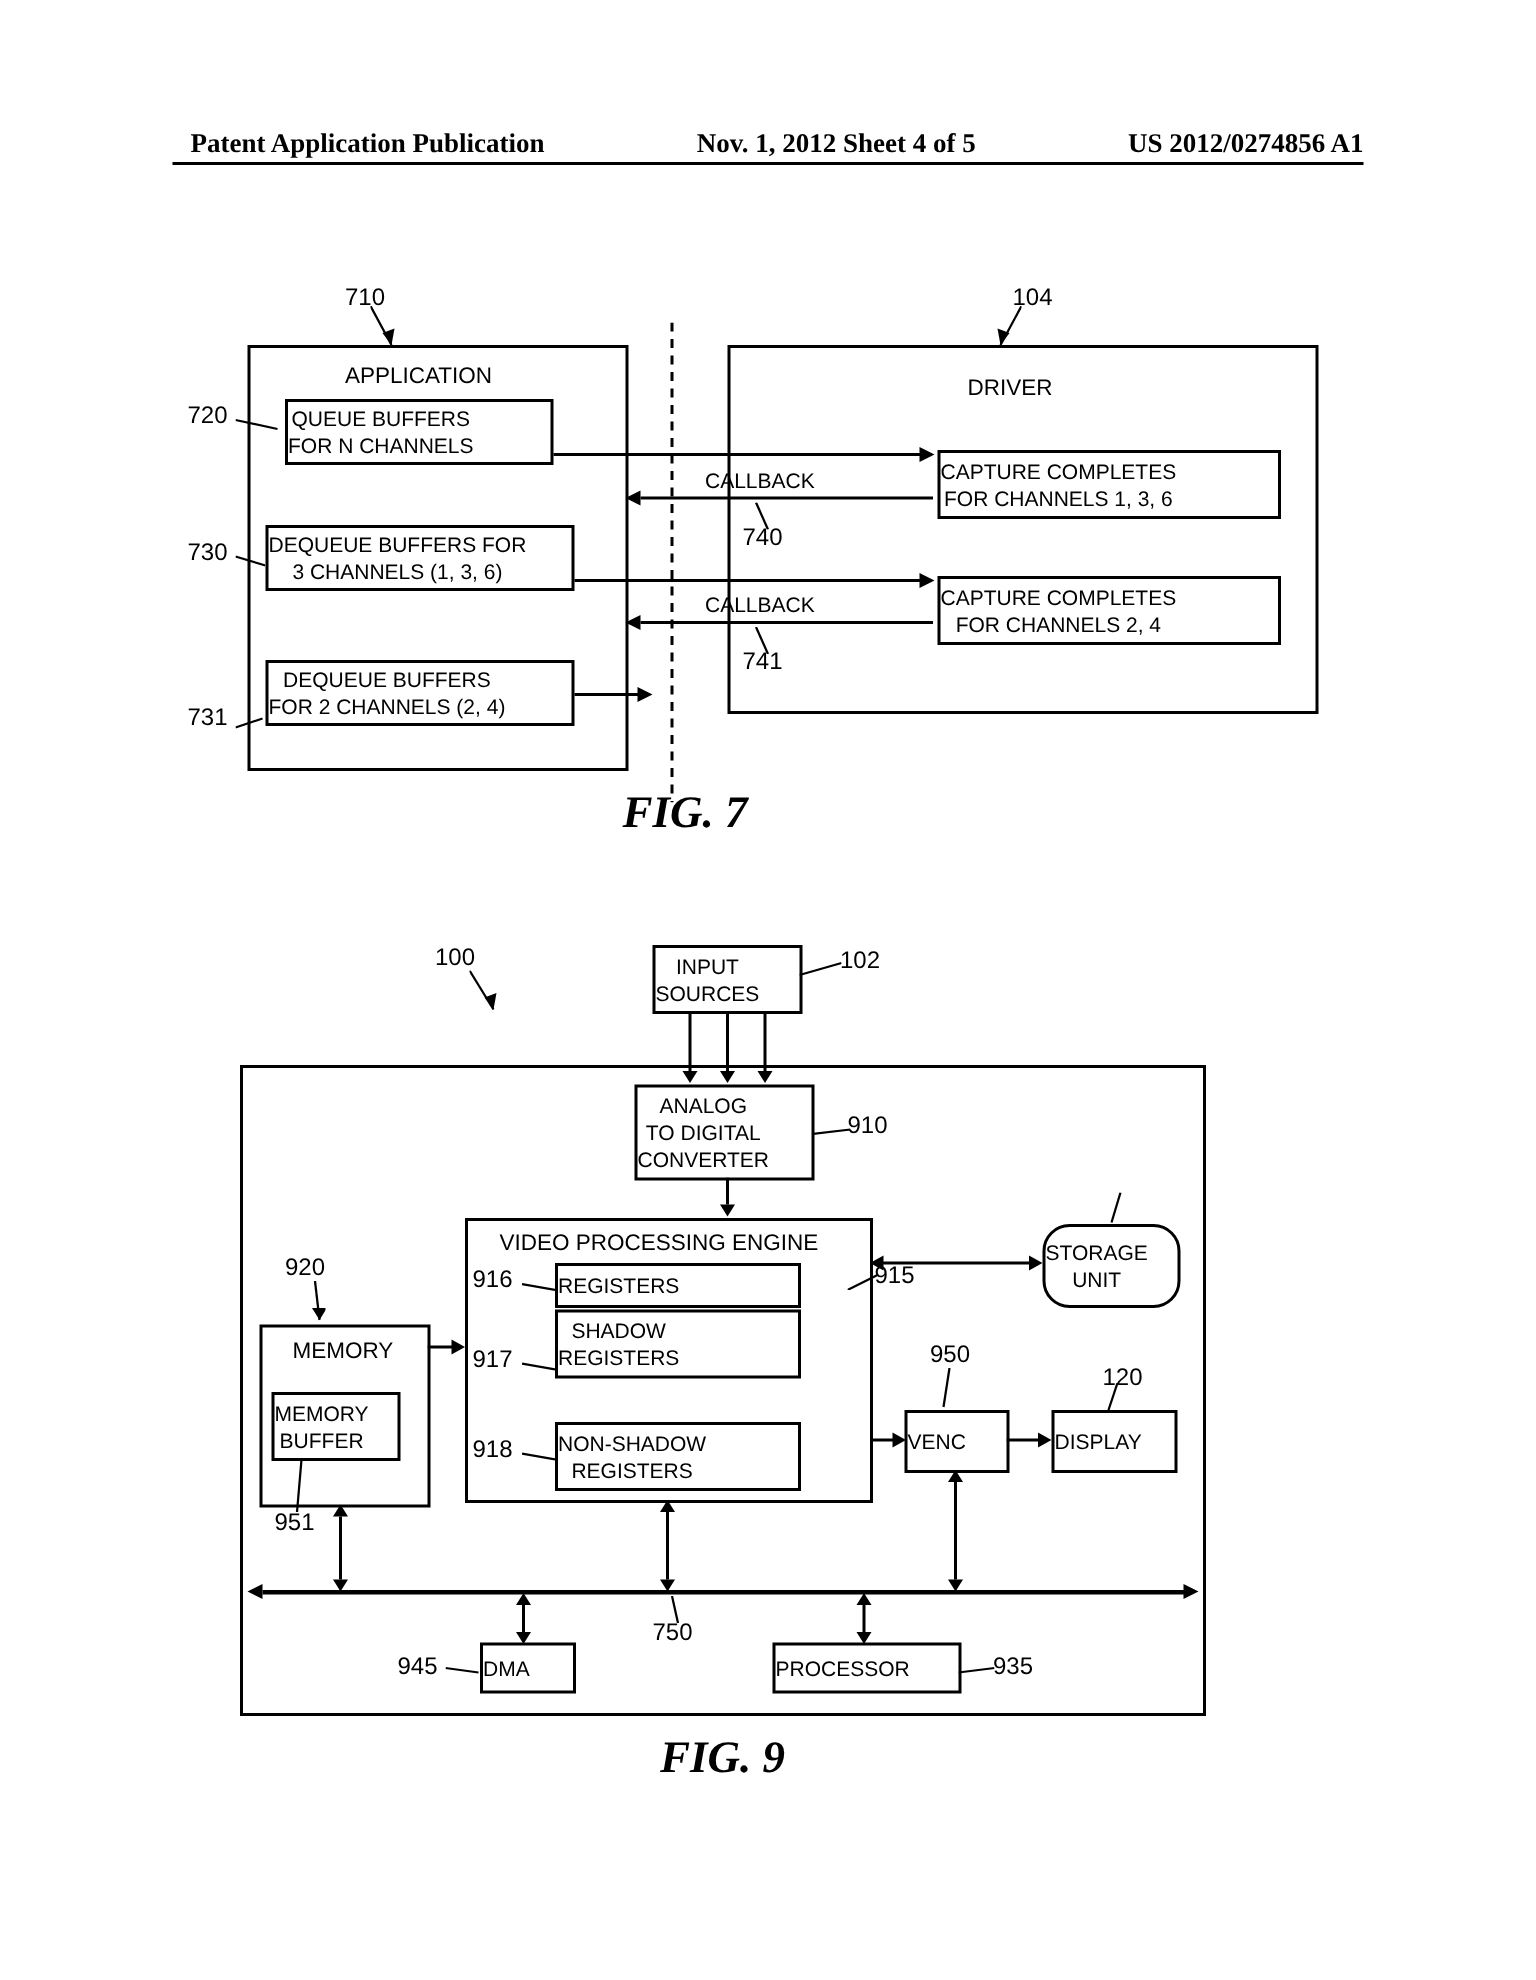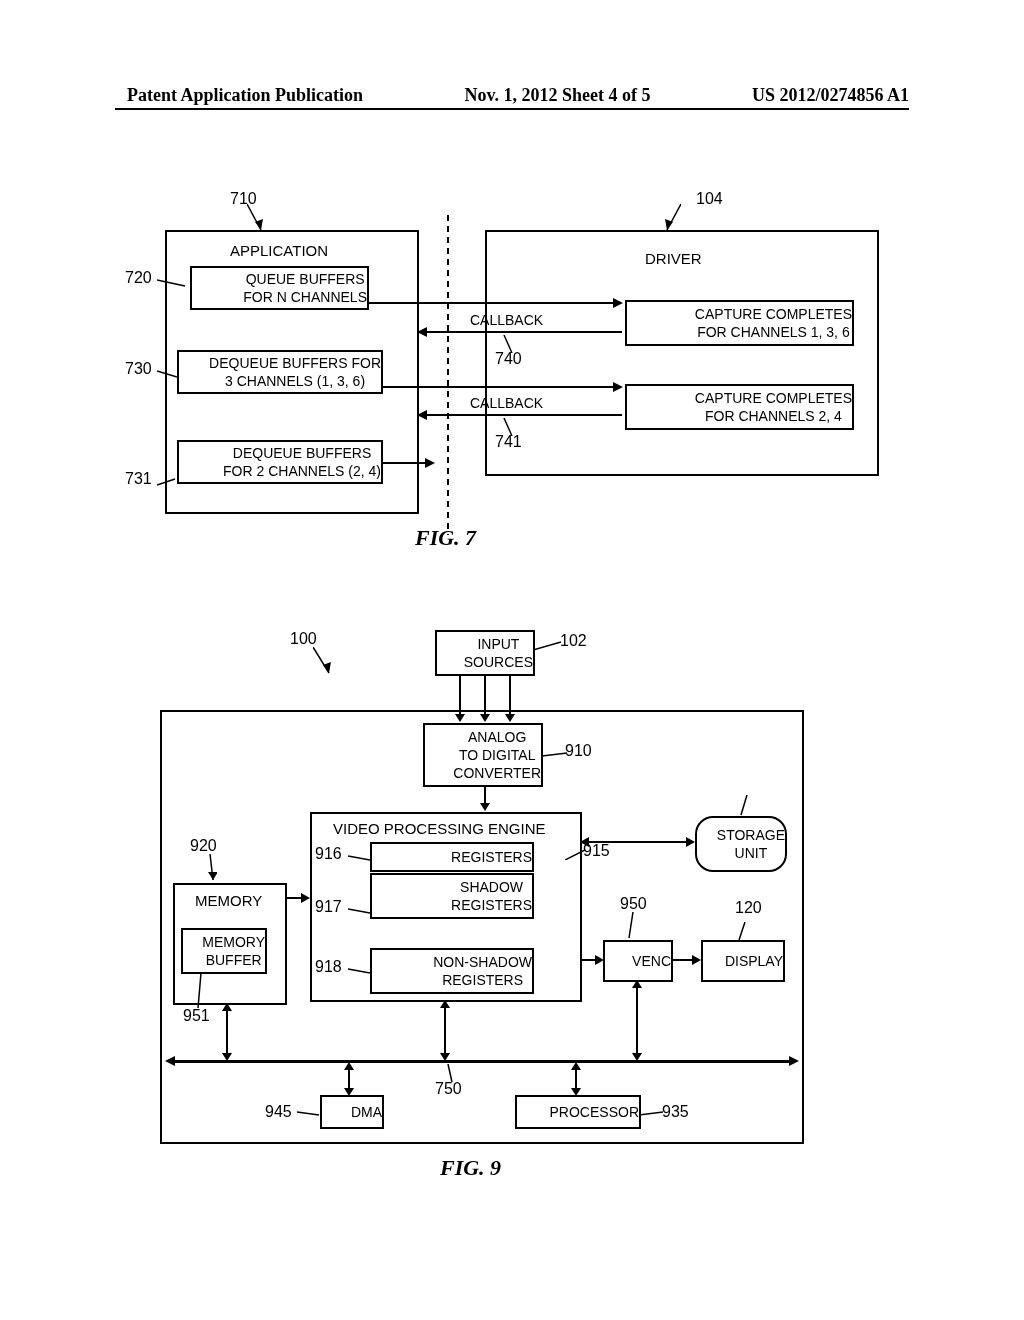--- a/index.html
+++ b/index.html
@@ -44,37 +44,37 @@
       height: 600px;
     }
     .box {
       position: absolute;
       border: 2px solid #000;
       background: white;
       text-align: center;
       font-family: Arial, sans-serif;
       font-size: 14px;
       display: flex;
-      align-items: flex-end;
+      align-items: flex-start;
       justify-content: center;
       flex-direction: column;
     }
     .box-label-inner {
       line-height: 1.3;
     }
     .ref-num {
       position: absolute;
       font-family: Arial, sans-serif;
       font-size: 16px;
     }
     .fig-caption {
       position: absolute;
       font-family: 'Times New Roman', serif;
       font-style: italic;
-      font-size: 22px;
+      font-size: 30px;
       font-weight: bold;
       text-align: center;
     }
     .arrow-line { position: absolute; background: #000; }
     .arrow-head { position: absolute; width: 0; height: 0; }
     .arrow-right { border-top: 5px solid transparent; border-bottom: 5px solid transparent; border-left: 10px solid #000; }
     .arrow-left { border-top: 5px solid transparent; border-bottom: 5px solid transparent; border-right: 10px solid #000; }
     svg { position: absolute; }
   </style>
 </head>
@@ -88,21 +88,21 @@
 <div class="header-line"></div>
 
 <div class="figure7">
 
   <div class="ref-num" style="top:0; left:85px;">710</div>
   <svg style="top:14px; left:102px;" width="20" height="30">
       <line x1="0" y1="0" x2="14" y2="26" stroke="black" stroke-width="1.5"></line>
       <polygon points="14,26 8,18 16,15" fill="black"></polygon>
     </svg>
 
-  <div class="ref-num" style="top:0; left:530px;margin-left:21px;">104</div>
+  <div class="ref-num" style="top:0; left:530px;">104</div>
   <svg style="top:14px; left:516px;" width="20" height="30">
       <line x1="20" y1="0" x2="6" y2="26" stroke="black" stroke-width="1.5"></line>
       <polygon points="6,26 4,15 12,18" fill="black"></polygon>
     </svg>
 
   <div class="box" style="top:40px; left:20px; width:250px; height:280px;"></div>
   <div class="ref-num" style="top:52px; left:85px; font-family:Arial; font-size:15px;">APPLICATION</div>
 
   <div class="box" style="top:40px; left:340px; width:390px; height:242px;"></div>
   <div class="ref-num" style="top:60px; left:500px; font-family:Arial; font-size:15px;">DRIVER</div>
@@ -287,21 +287,21 @@
   <svg style="top:344px; left:435px;" width="24" height="12">
       <line x1="0" y1="6" x2="16" y2="6" stroke="black" stroke-width="2"></line>
       <polygon points="24,6 15,1 15,11" fill="black"></polygon>
     </svg>
 
   <svg style="top:282px; left:140px;" width="26" height="12">
       <line x1="0" y1="6" x2="17" y2="6" stroke="black" stroke-width="2"></line>
       <polygon points="25,6 16,1 16,11" fill="black"></polygon>
     </svg>
 
-  <div class="ref-num" style="top:289px; left:590px;">120</div>
+  <div class="ref-num" style="top:300px; left:590px;">120</div>
   <svg style="top:312px; left:590px;" width="12" height="20">
       <line x1="10" y1="0" x2="4" y2="18" stroke="black" stroke-width="1.5"></line>
     </svg>
   <div class="box" style="top:330px; left:556px; width:80px; height:38px;">
     <span>DISPLAY</span>
   </div>
 
   <svg style="top:344px; left:526px;" width="30" height="12">
       <line x1="0" y1="6" x2="22" y2="6" stroke="black" stroke-width="2"></line>
       <polygon points="30,6 21,1 21,11" fill="black"></polygon>

